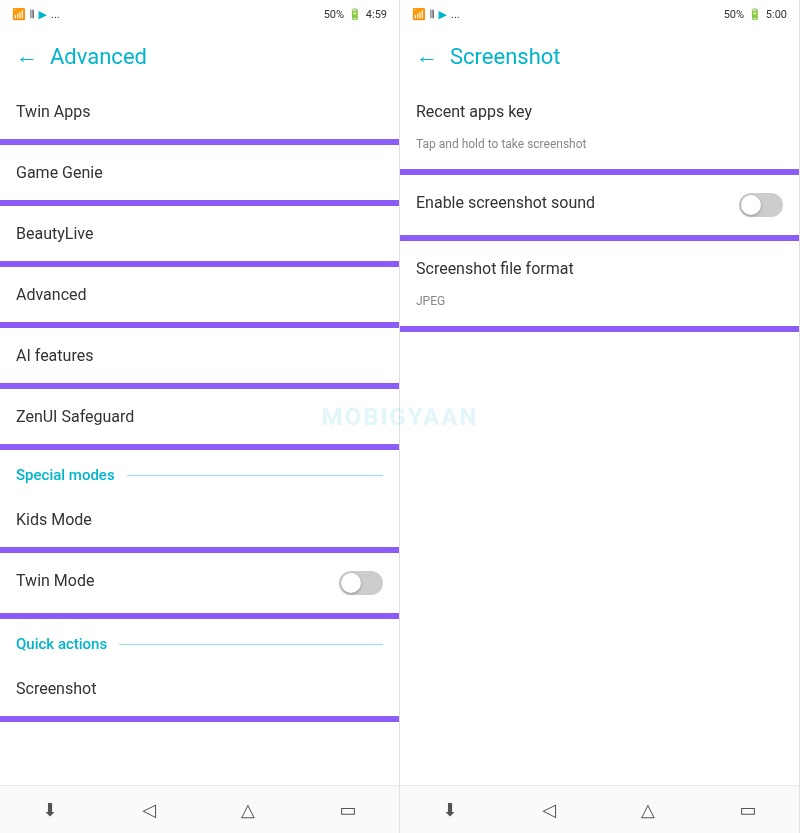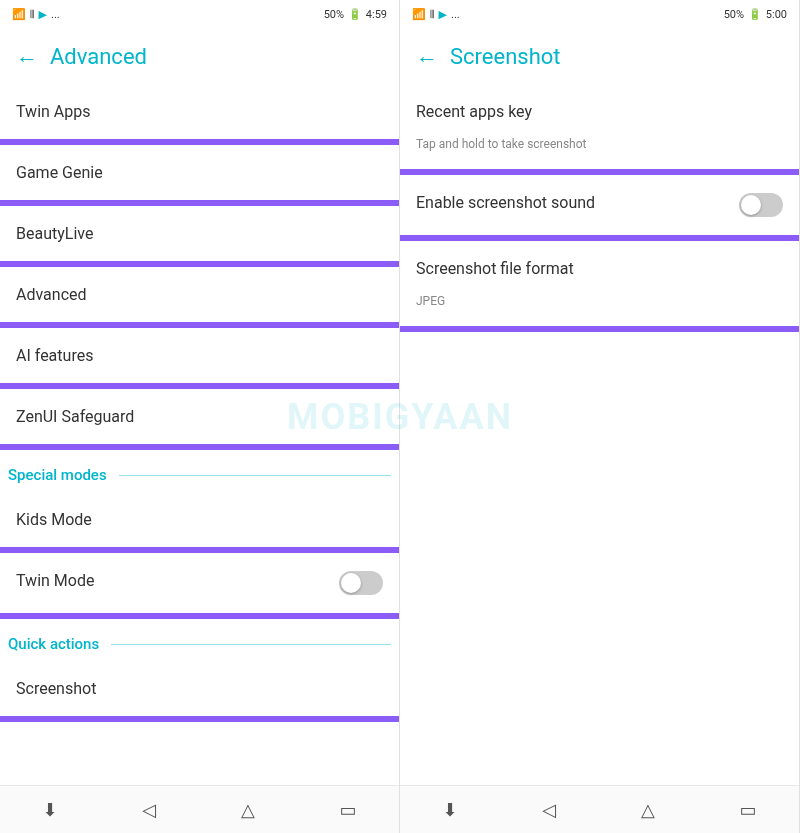--- a/index.html
+++ b/index.html
@@ -96,21 +96,21 @@
       color: #888;
       margin-top: 16px;
     }
     .menu-item-multi {
       display: flex;
       flex-direction: column;
     }
 
     
     .section-header {
-      padding: 16px 8px 8px;
+      padding: 16px 16px 8px;
       display: flex;
       align-items: center;
       gap: 12px;
     }
     .section-header-label {
       color: #00b5cc;
       font-size: 15px;
       font-weight: 500;
       white-space: nowrap;
     }
@@ -148,21 +148,21 @@
     }
     .toggle.off .toggle-knob { left: 2px; }
     .toggle.on .toggle-knob { left: 22px; }
 
     
     .watermark {
       position: absolute;
       left: 50%;
       top: 50%;
       transform: translate(-50%, -50%);
-      font-size: 36px;
+      font-size: 24px;
       font-weight: bold;
       color: rgba(0, 181, 204, 0.12);
       white-space: nowrap;
       pointer-events: none;
       letter-spacing: 2px;
     }
 
     .panels-wrapper {
       display: flex;
       width: 800px;

